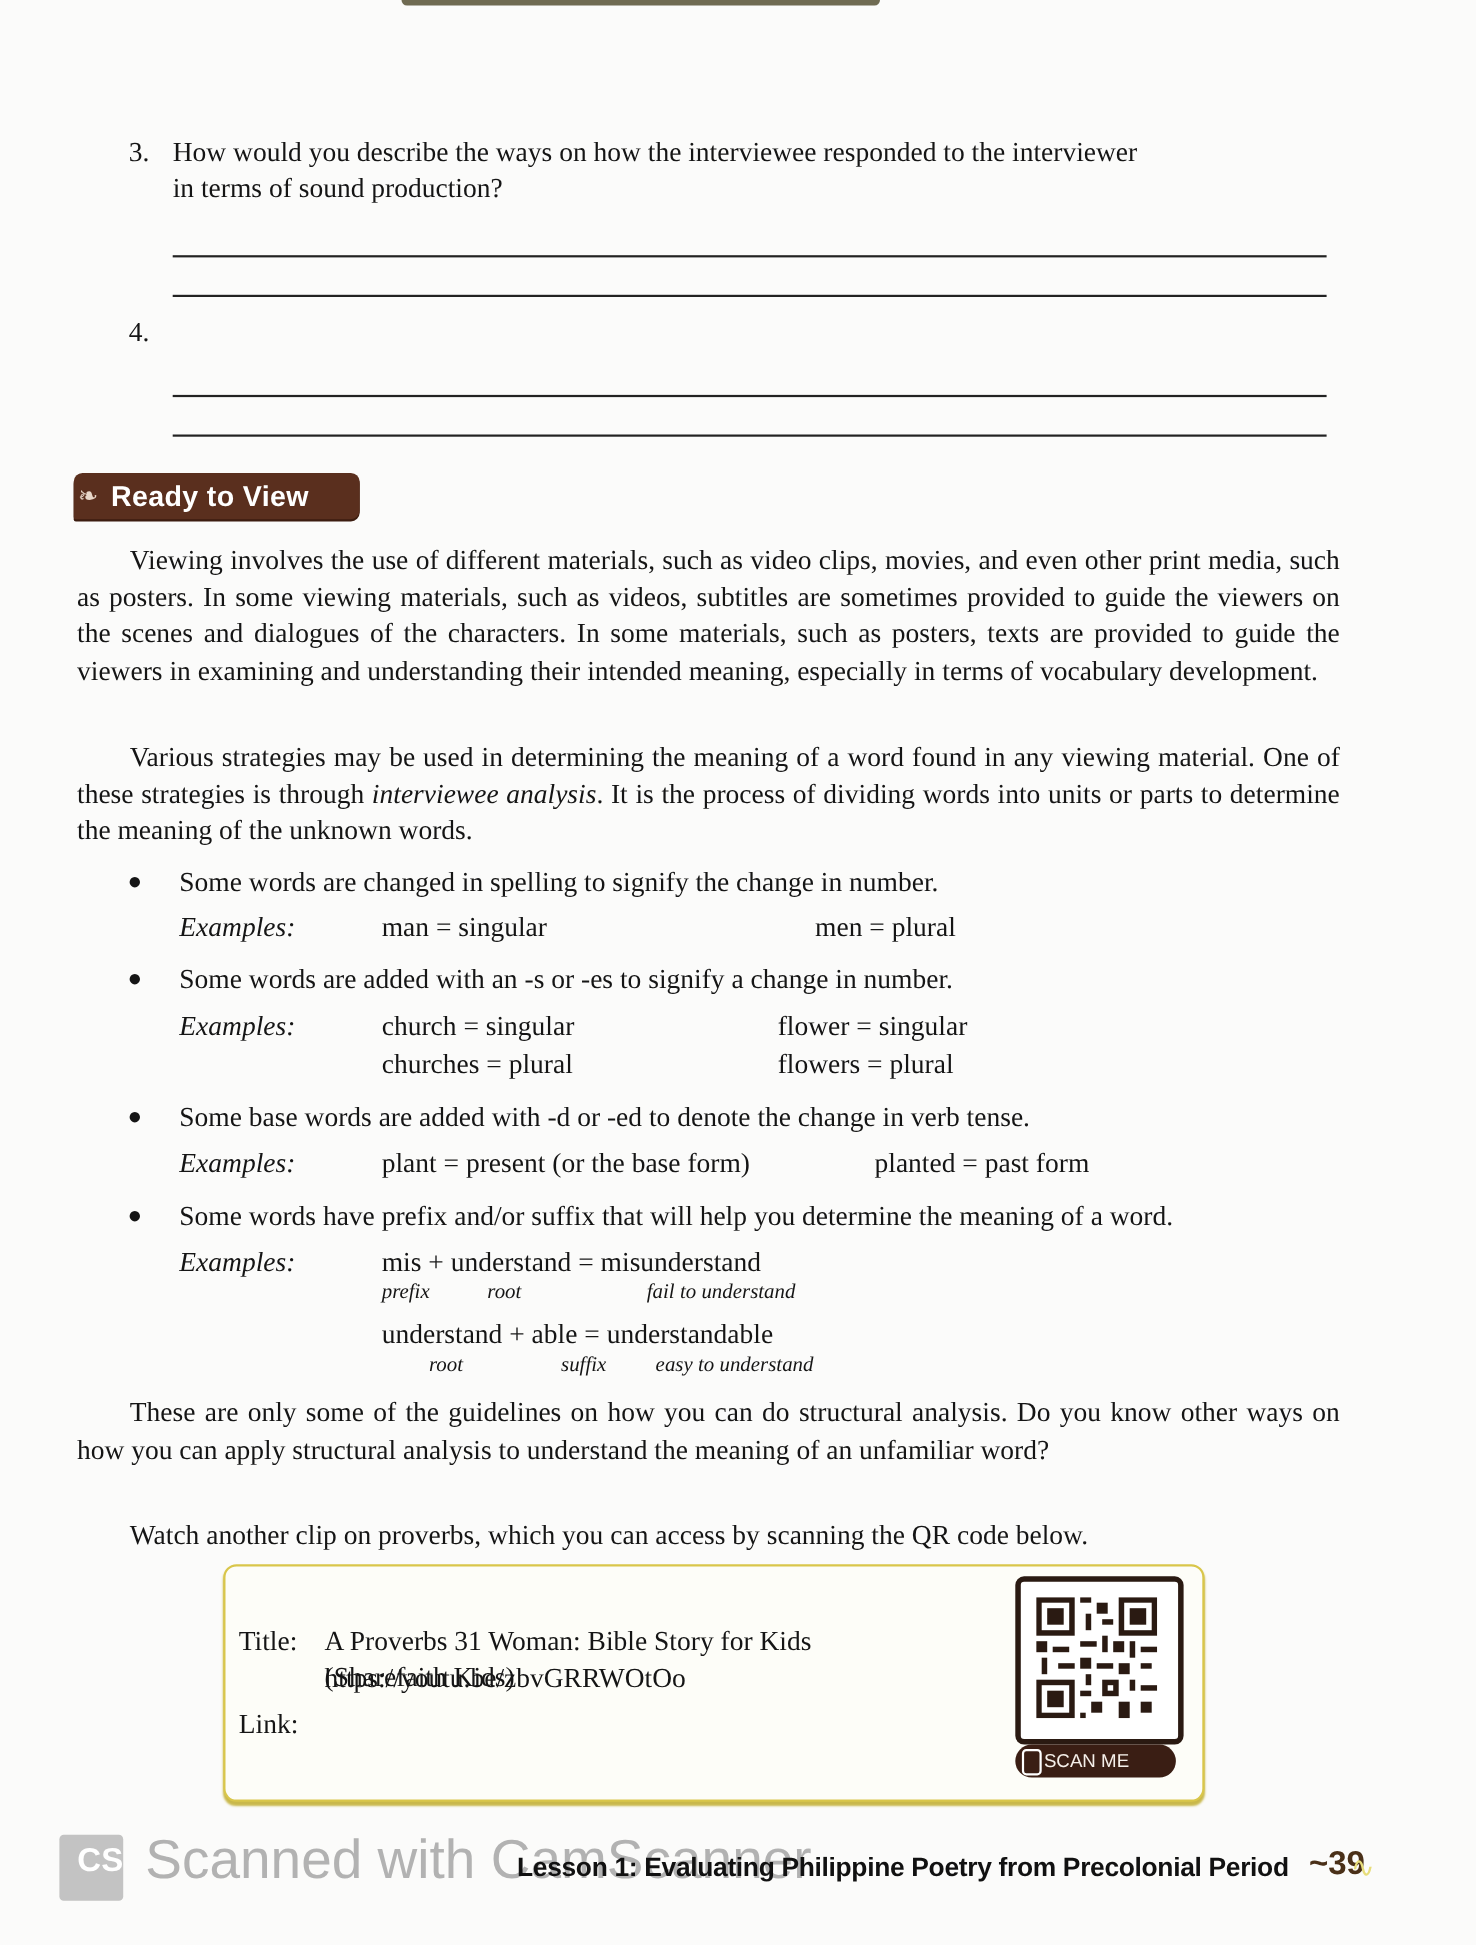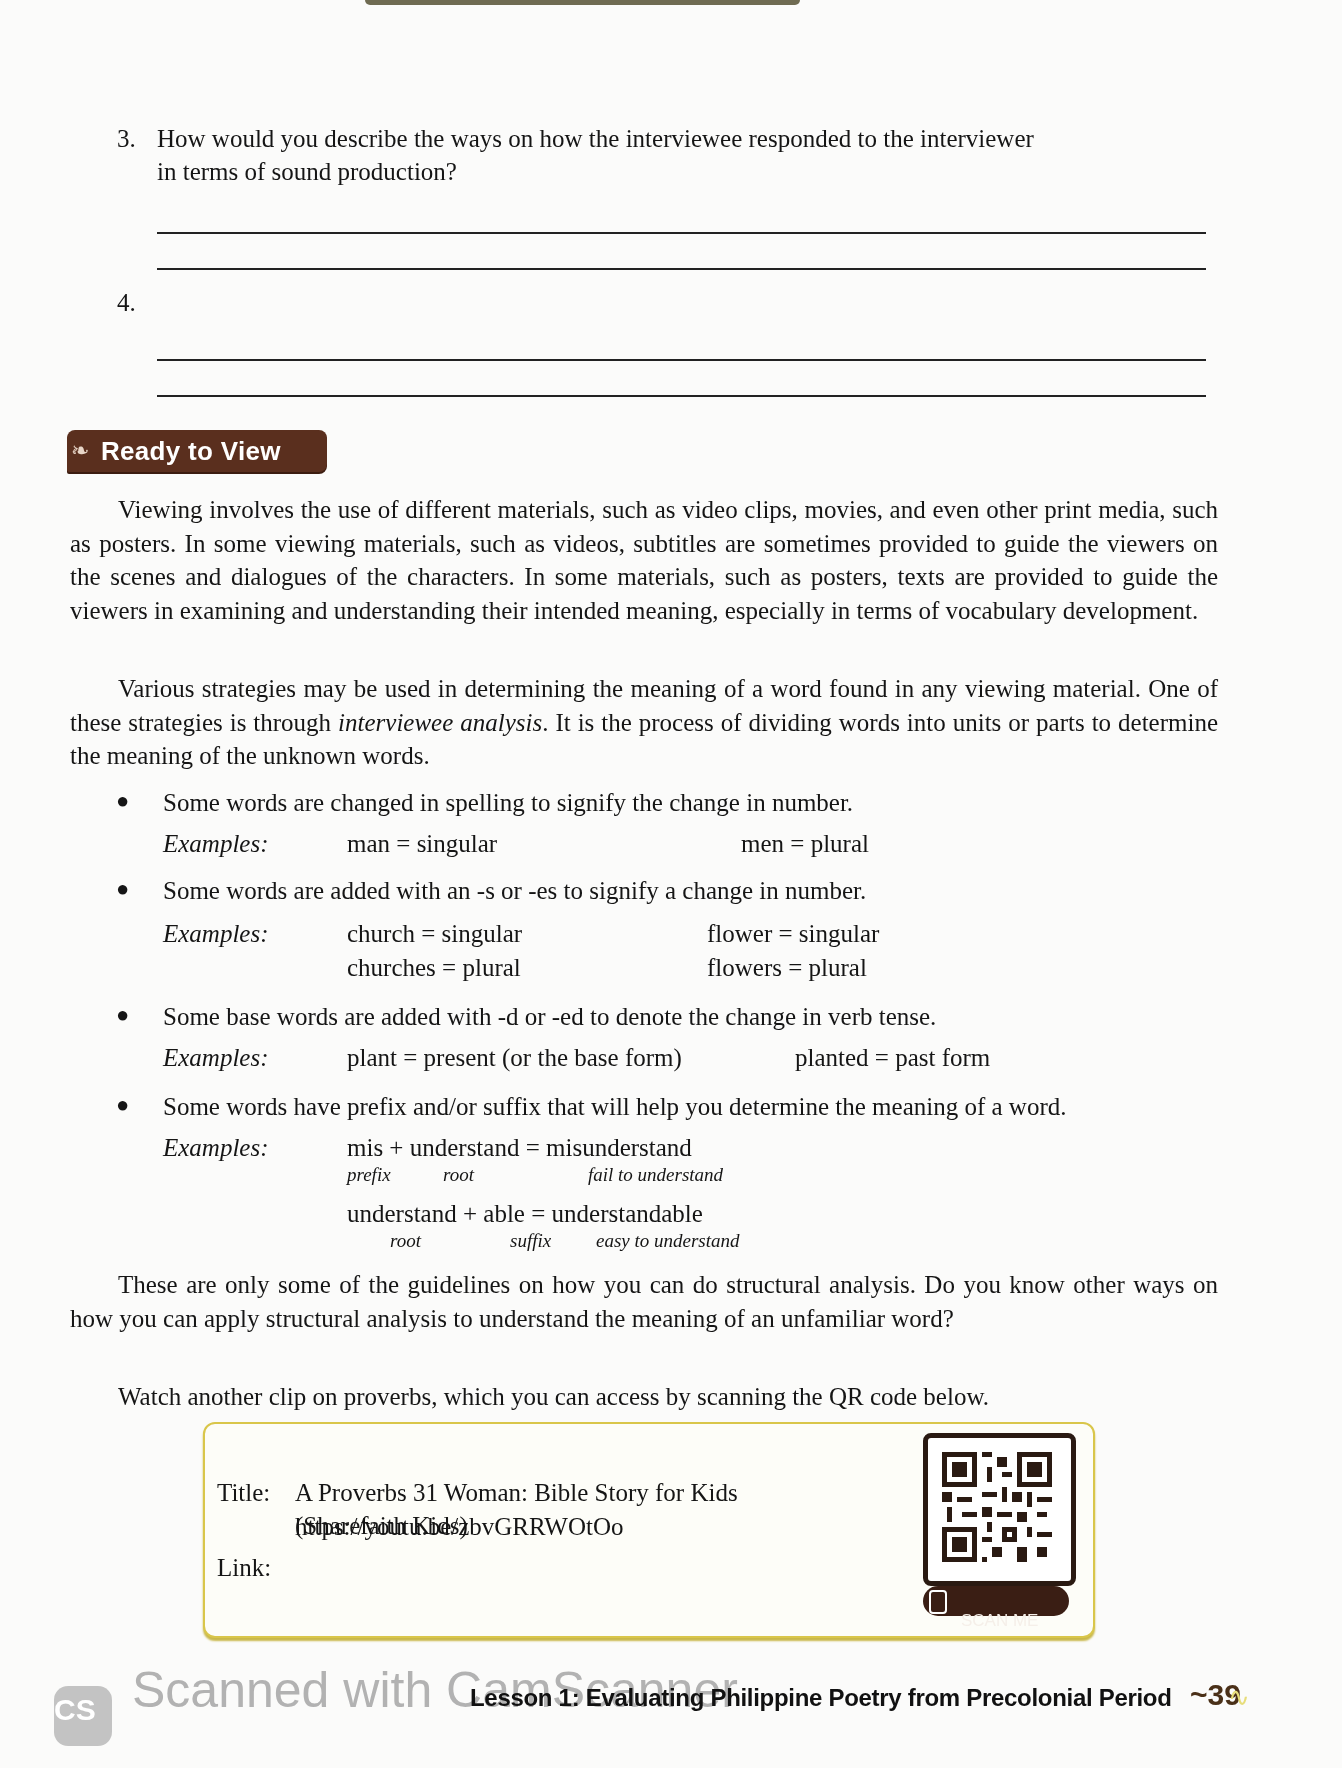--- a/index.html
+++ b/index.html
@@ -60,26 +60,26 @@
     .qr-frame svg { position: absolute; left: 14px; top: 14px; }
     .scan-me {
       position: absolute; left: 923px; top: 1586px; width: 146px; height: 30px;
       background: #3a1e14; border-radius: 15px; color: #f5efe9;
       font-family: "Liberation Sans", "DejaVu Sans", sans-serif; font-size: 17px; line-height: 30px;
     }
     .scan-me .phone {
       position: absolute; left: 6px; top: 4px; width: 14px; height: 20px;
       border: 2px solid #fff; border-radius: 4px; background: #3a1e14;
     }
-    .scan-me .txt { position: absolute; left: 38px; top: 0; margin-top: 20px; }
+    .scan-me .txt { position: absolute; left: 26px; top: 0; }
     .cs-logo {
       position: absolute; left: 54px; top: 1668px; width: 58px; height: 60px;
-      background: rgba(150,150,150,0.55); border-radius: 14px; color: #fff;
+      background: rgba(150,150,150,0.55); border-radius: 4px; color: #fff;
       font-family: "Liberation Sans", "DejaVu Sans", sans-serif; font-weight: bold; font-size: 30px;
-      line-height: 48px; text-align: left; margin-top: 18px;
+      line-height: 48px; text-align: right;
     }
     .watermark-text { position: absolute; left: 132px; top: 1662px; font-family: "Liberation Sans", "DejaVu Sans", sans-serif; font-size: 50px; line-height: 56px; color: rgba(130,130,130,0.6); }
     .footer {
       position: absolute; left: 470px; top: 1683px; font-family: "Liberation Sans", "DejaVu Sans", sans-serif;
       font-size: 24px; line-height: 30px; color: #111; font-weight: 600; letter-spacing: -0.3px;
     }
     .page-num {
       position: absolute; left: 1190px; top: 1678px; font-family: "Liberation Sans", "DejaVu Sans", sans-serif;
       font-size: 30px; font-weight: bold; color: #4a3018;
     }

